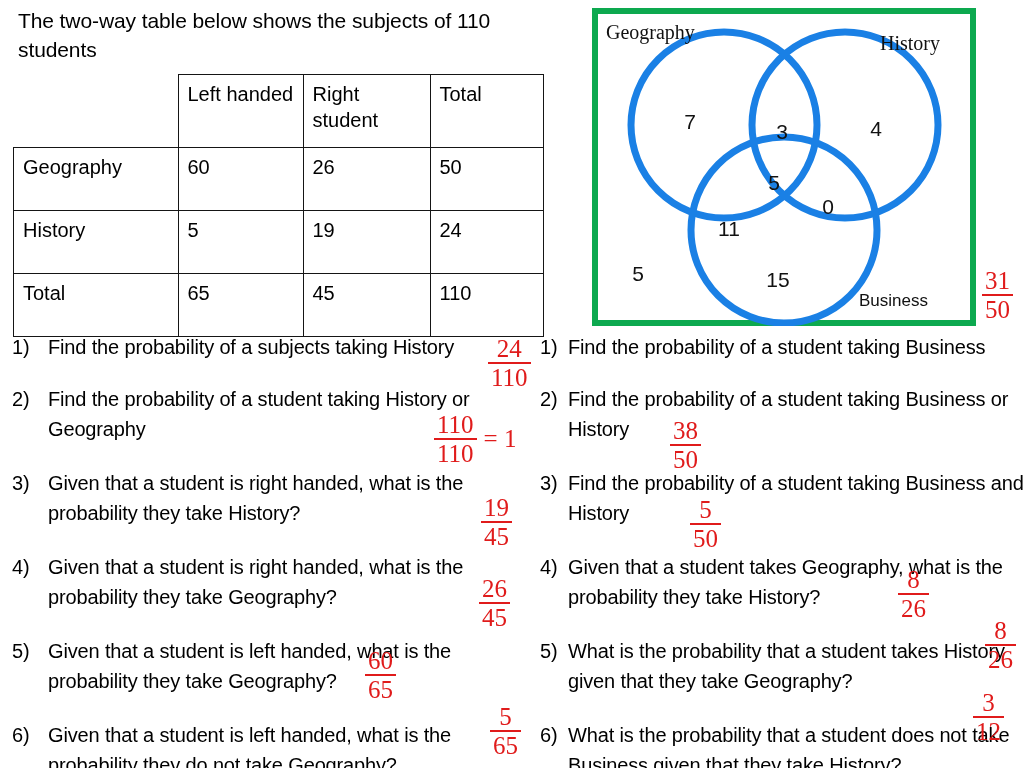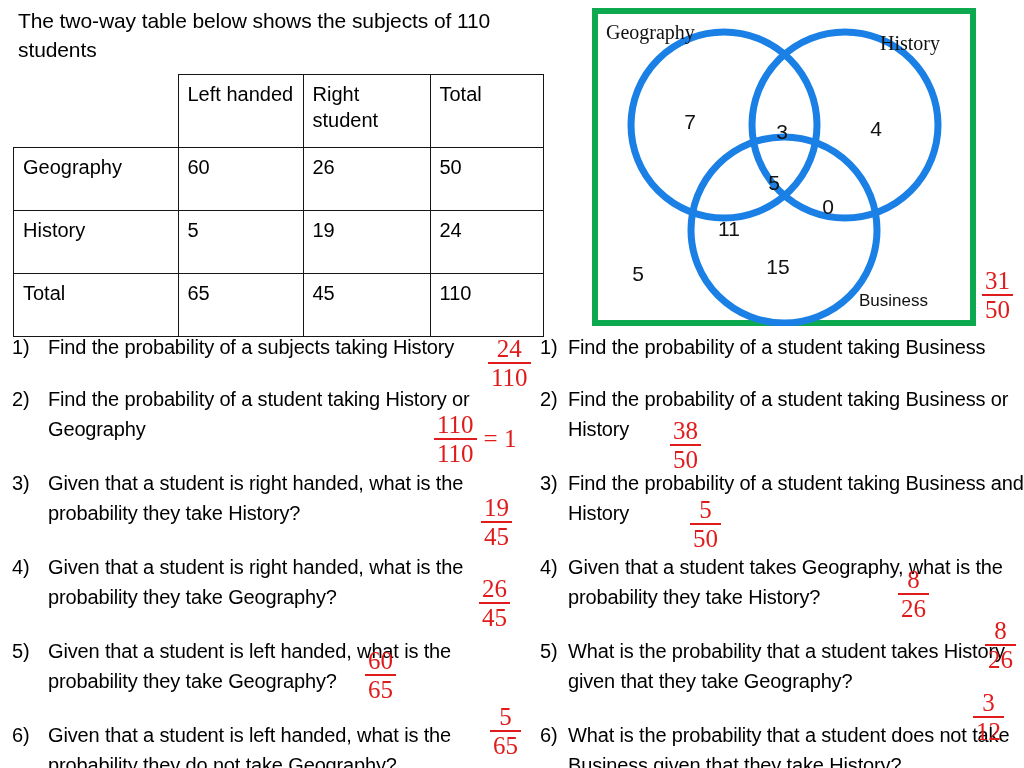--- a/index.html
+++ b/index.html
@@ -212,21 +212,21 @@
   <div class="venn-set-label" style="left:14px; top:14px;">Geography</div>
   <div class="venn-set-label" style="left:288px; top:25px;">History</div>
   <div class="venn-set-label sans" style="left:267px; top:283px;">Business</div>
 
   <div class="venn-count" style="left:98px; top:103px;">7</div>
   <div class="venn-count" style="left:190px; top:113px;">3</div>
   <div class="venn-count" style="left:284px; top:110px;">4</div>
   <div class="venn-count" style="left:182px; top:164px;">5</div>
   <div class="venn-count" style="left:137px; top:190px;margin-top:20px;">11</div>
   <div class="venn-count" style="left:236px; top:188px;">0</div>
-  <div class="venn-count" style="left:186px; top:248px;">15</div>
+  <div class="venn-count" style="left:186px; top:261px;">15</div>
   <div class="venn-count" style="left:46px; top:255px;">5</div>
 </div>
 
 <div class="answer-fraction" style="left:982px; top:268px;">
   <span class="num">31</span>
   <span class="den">50</span>
 </div>
 
 <div class="qcol" id="questions-left">
 

